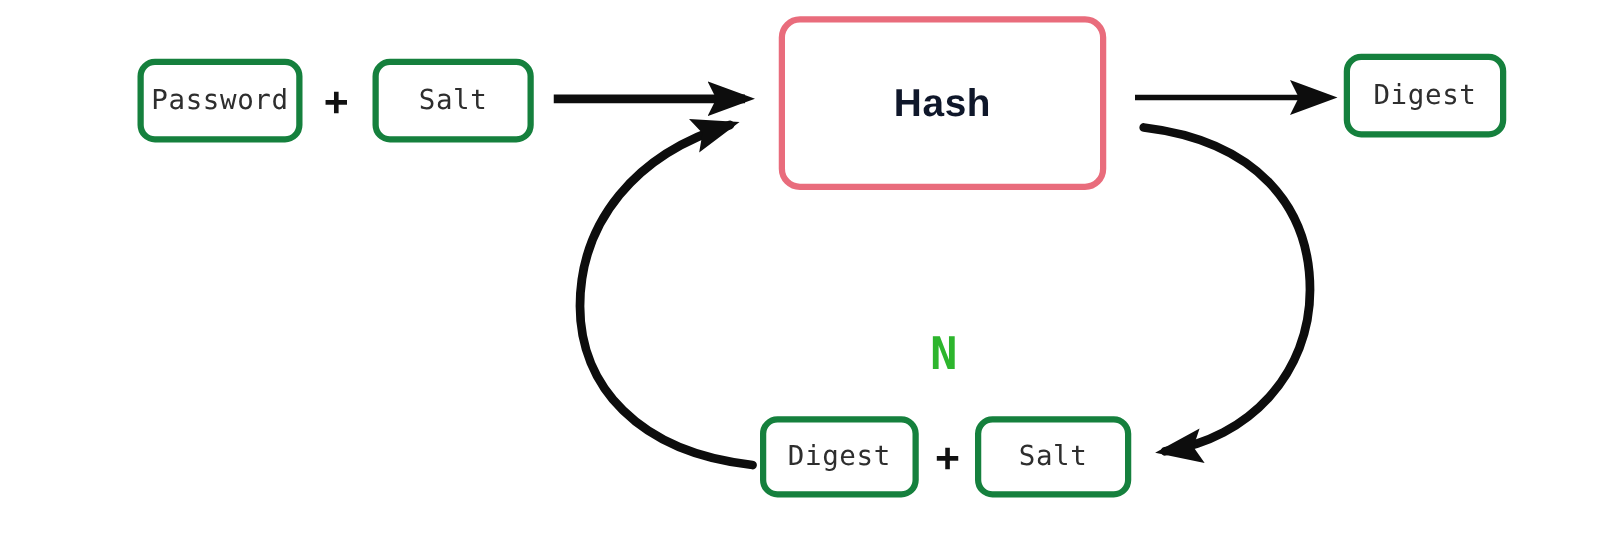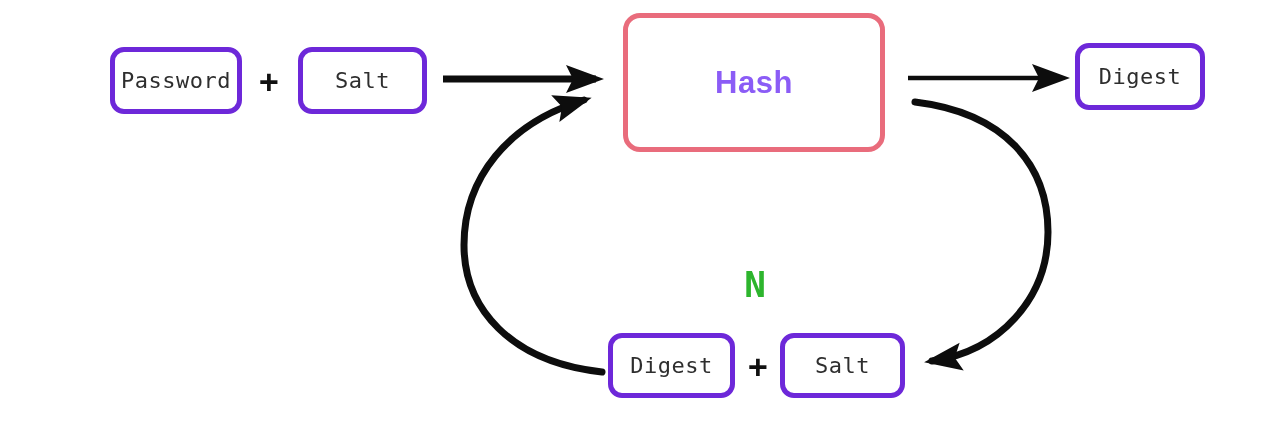--- a/index.html
+++ b/index.html
@@ -29,32 +29,32 @@
     background: #ffffff;
     display: flex;
     align-items: center;
     justify-content: center;
     font-size: 22px;
     font-weight: 500;
     color: #2e2e2e;
     letter-spacing: 0.5px;
   }
   .node.blue {
-    border: 5px solid #6d28d9;
+    border: 5px solid #15803d;
     border-radius: 14px;
   }
   .node.red {
     border: 5px solid #e96c7c;
     border-radius: 17px;
   }
   #node-password { left: 110px; top: 47px;  width: 132px; height: 67px; }
   #node-salt-top { left: 298px; top: 47px;  width: 129px; height: 67px; }
   #node-hash     { left: 623px; top: 13px;  width: 262px; height: 139px;
                    font-family: "Liberation Sans", sans-serif;
-                   font-weight: 700; font-size: 31px; color: #8b5cf6;
+                   font-weight: 700; font-size: 31px; color: #0f172a;
                    letter-spacing: 0.5px; }
   #node-digest-out  { left: 1075px; top: 43px;  width: 130px; height: 67px; }
   #node-digest-loop { left: 608px;  top: 333px; width: 127px; height: 65px; }
   #node-salt-loop   { left: 780px;  top: 333px; width: 125px; height: 65px; }
 
   .plus {
     position: absolute;
     font-weight: 700;
     font-size: 32px;
     color: #111111;

